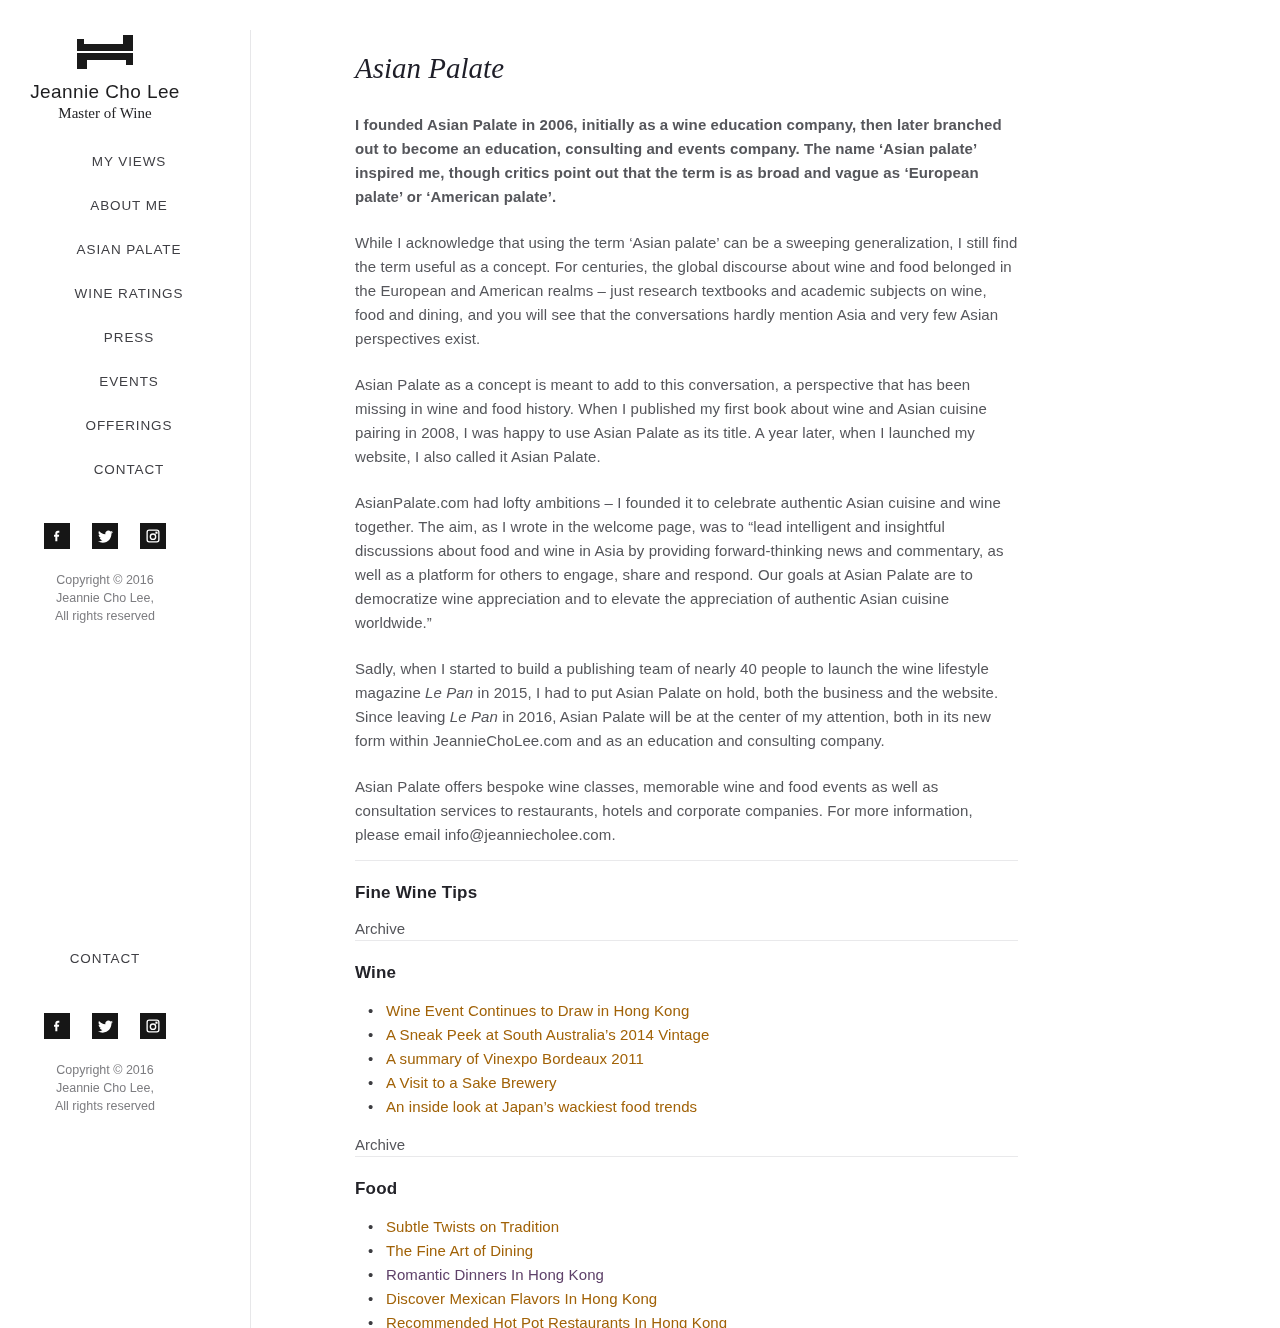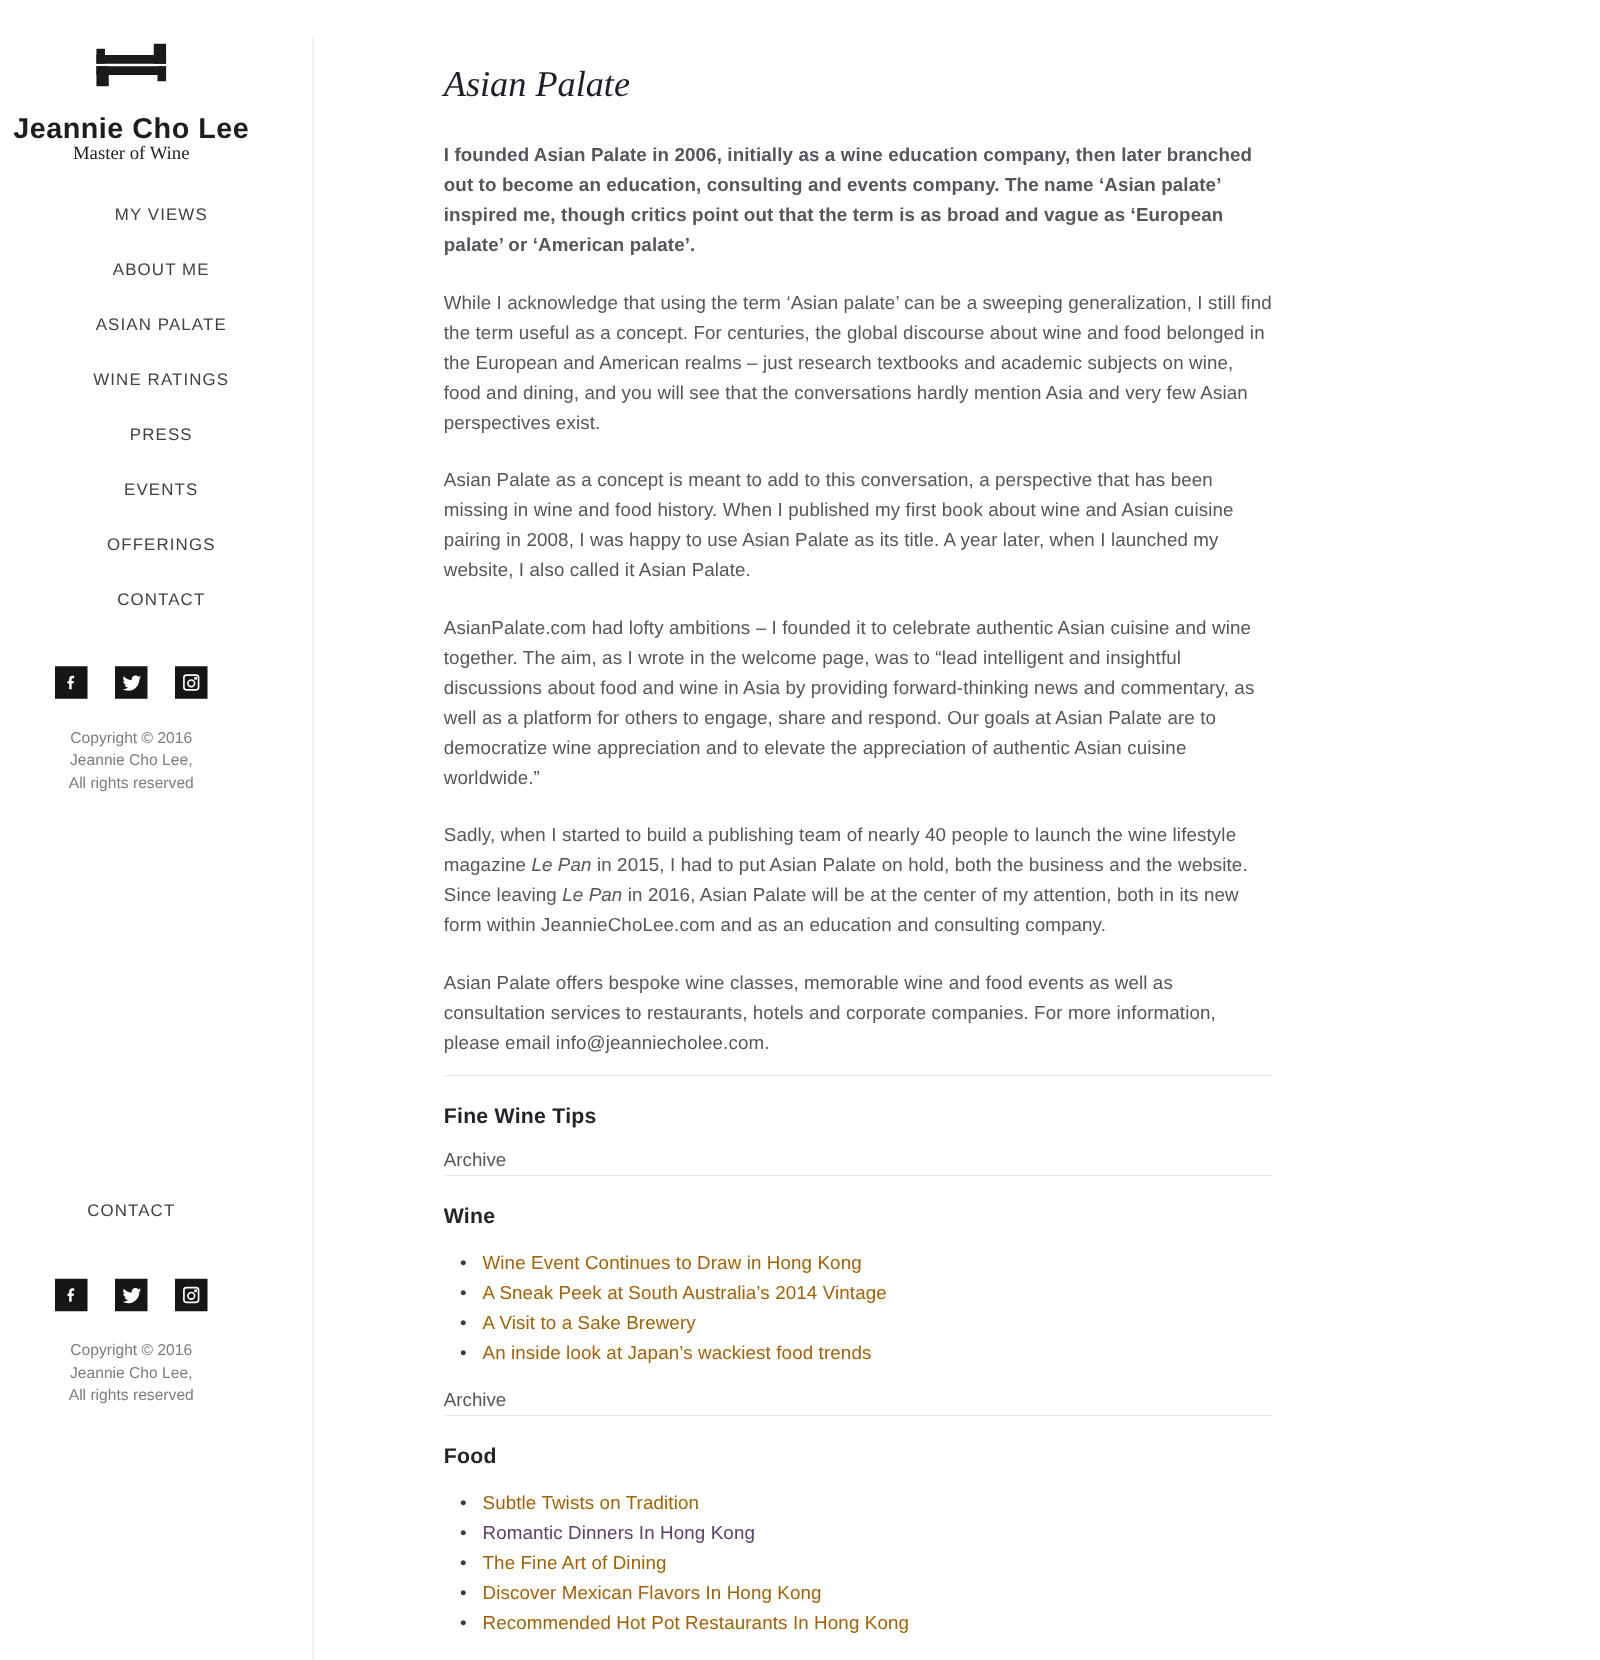--- a/index.html
+++ b/index.html
@@ -19,21 +19,21 @@
     position: absolute; left: 0; top: 0; width: 210px;
     text-align: center;
   }
   .divider {
     position: absolute; left: 250px; top: 30px; bottom: 0;
     width: 1px; background: #e7e7e9;
   }
   .brand { display: inline-block; margin-top: 32px; }
   .logo-svg { display: block; margin: 0 auto; }
   .brand-name {
-    margin-top: 19px; font-size: 23px; font-weight: bold;
+    margin-top: 9px; font-size: 19px; font-weight: normal;
     letter-spacing: 0.4px; color: #1d1d1f; line-height: 22px;
   }
   .brand-tagline {
     margin-top: 1px;
     font-family: "Liberation Serif", "DejaVu Serif", serif;
     font-size: 15px; color: #232326; line-height: 18px;
   }
   .nav { margin-top: 33px; margin-left: 48px; }
   .nav-item {
     display: block; font-size: 13.5px; letter-spacing: 0.9px;
@@ -188,29 +188,30 @@
 
   <h2 class="widget-heading">Fine Wine Tips</h2>
   <a class="archive">Archive</a>
 
   <hr class="rule">
 
   <h2 class="widget-heading">Wine</h2>
   <ul class="post-list">
     <li><a class="post-link">Wine Event Continues to Draw in Hong Kong</a></li>
     <li><a class="post-link">A Sneak Peek at South Australia’s 2014 Vintage</a></li>
+    <li><a class="post-link">A summary of Vinexpo Bordeaux 2011</a></li>
     <li><a class="post-link">A Visit to a Sake Brewery</a></li>
     <li><a class="post-link">An inside look at Japan’s wackiest food trends</a></li>
   </ul>
   <a class="archive">Archive</a>
 
   <hr class="rule">
 
   <h2 class="widget-heading">Food</h2>
   <ul class="post-list">
     <li><a class="post-link">Subtle Twists on Tradition</a></li>
+    <li><a class="post-link">The Fine Art of Dining</a></li>
     <li><a class="post-link visited">Romantic Dinners In Hong Kong</a></li>
-    <li><a class="post-link">The Fine Art of Dining</a></li>
     <li><a class="post-link">Discover Mexican Flavors In Hong Kong</a></li>
     <li><a class="post-link">Recommended Hot Pot Restaurants In Hong Kong</a></li>
   </ul>
 
 </main>
 
 </body></html>

